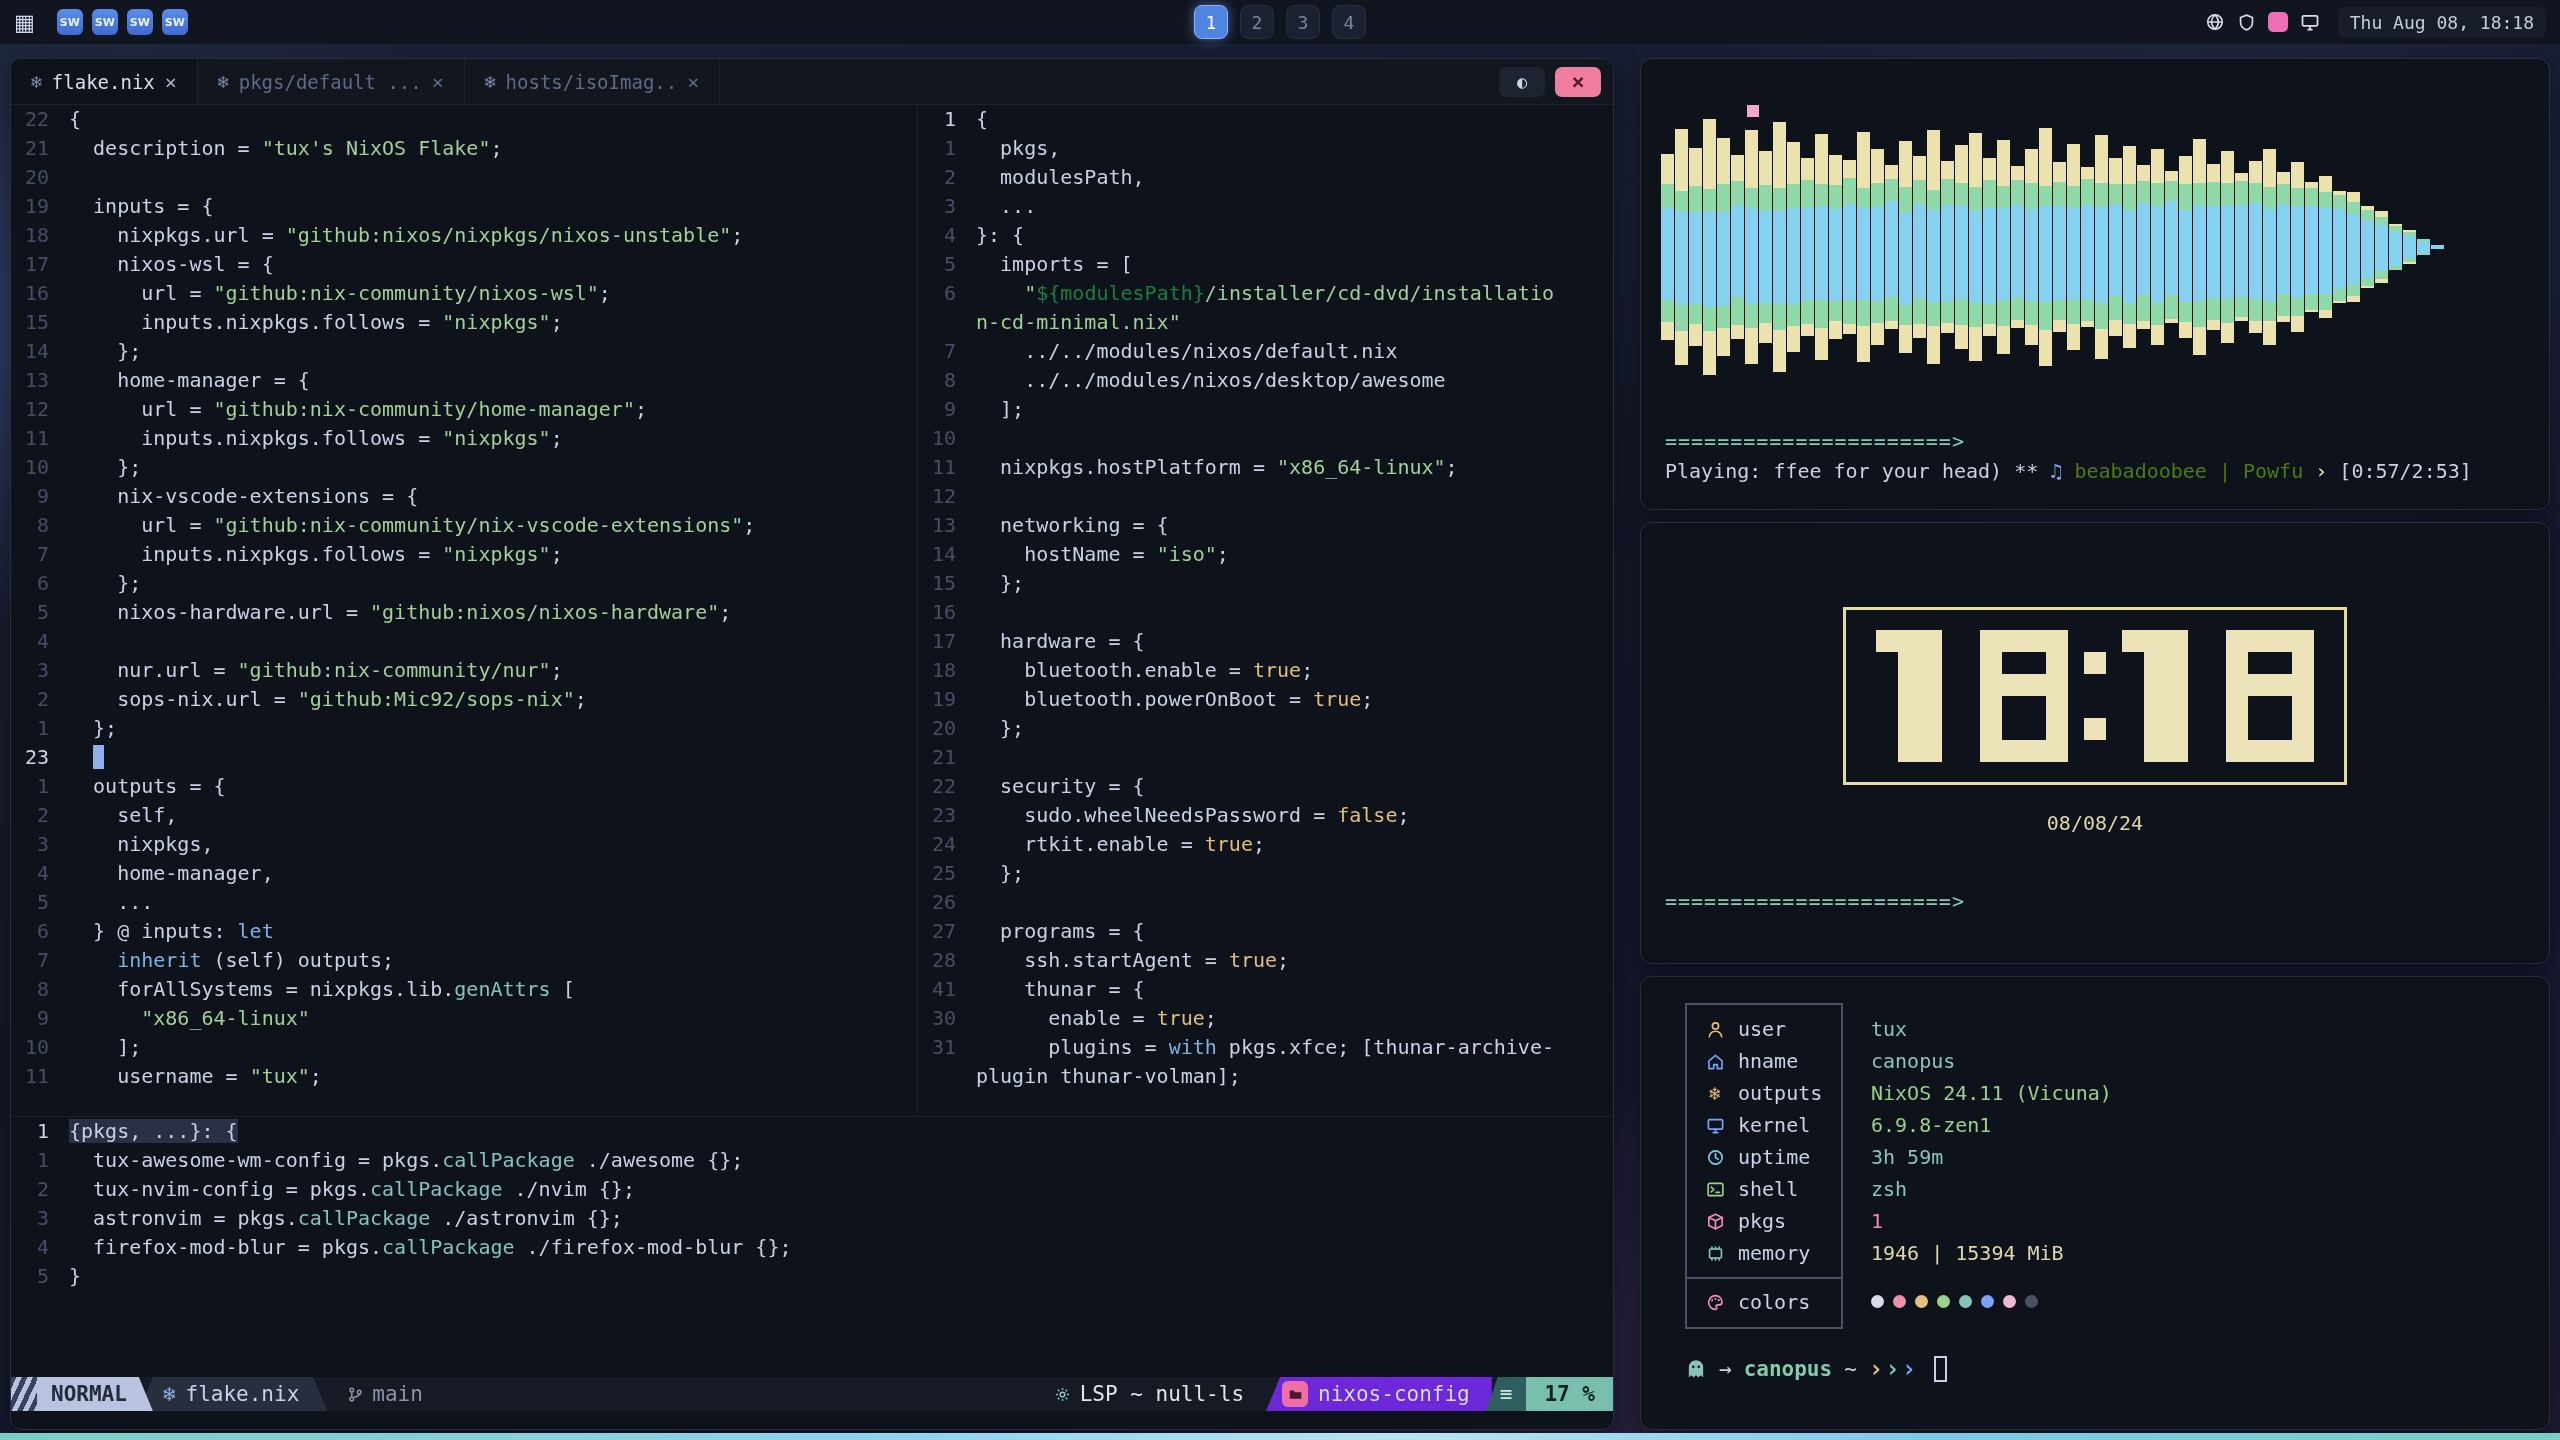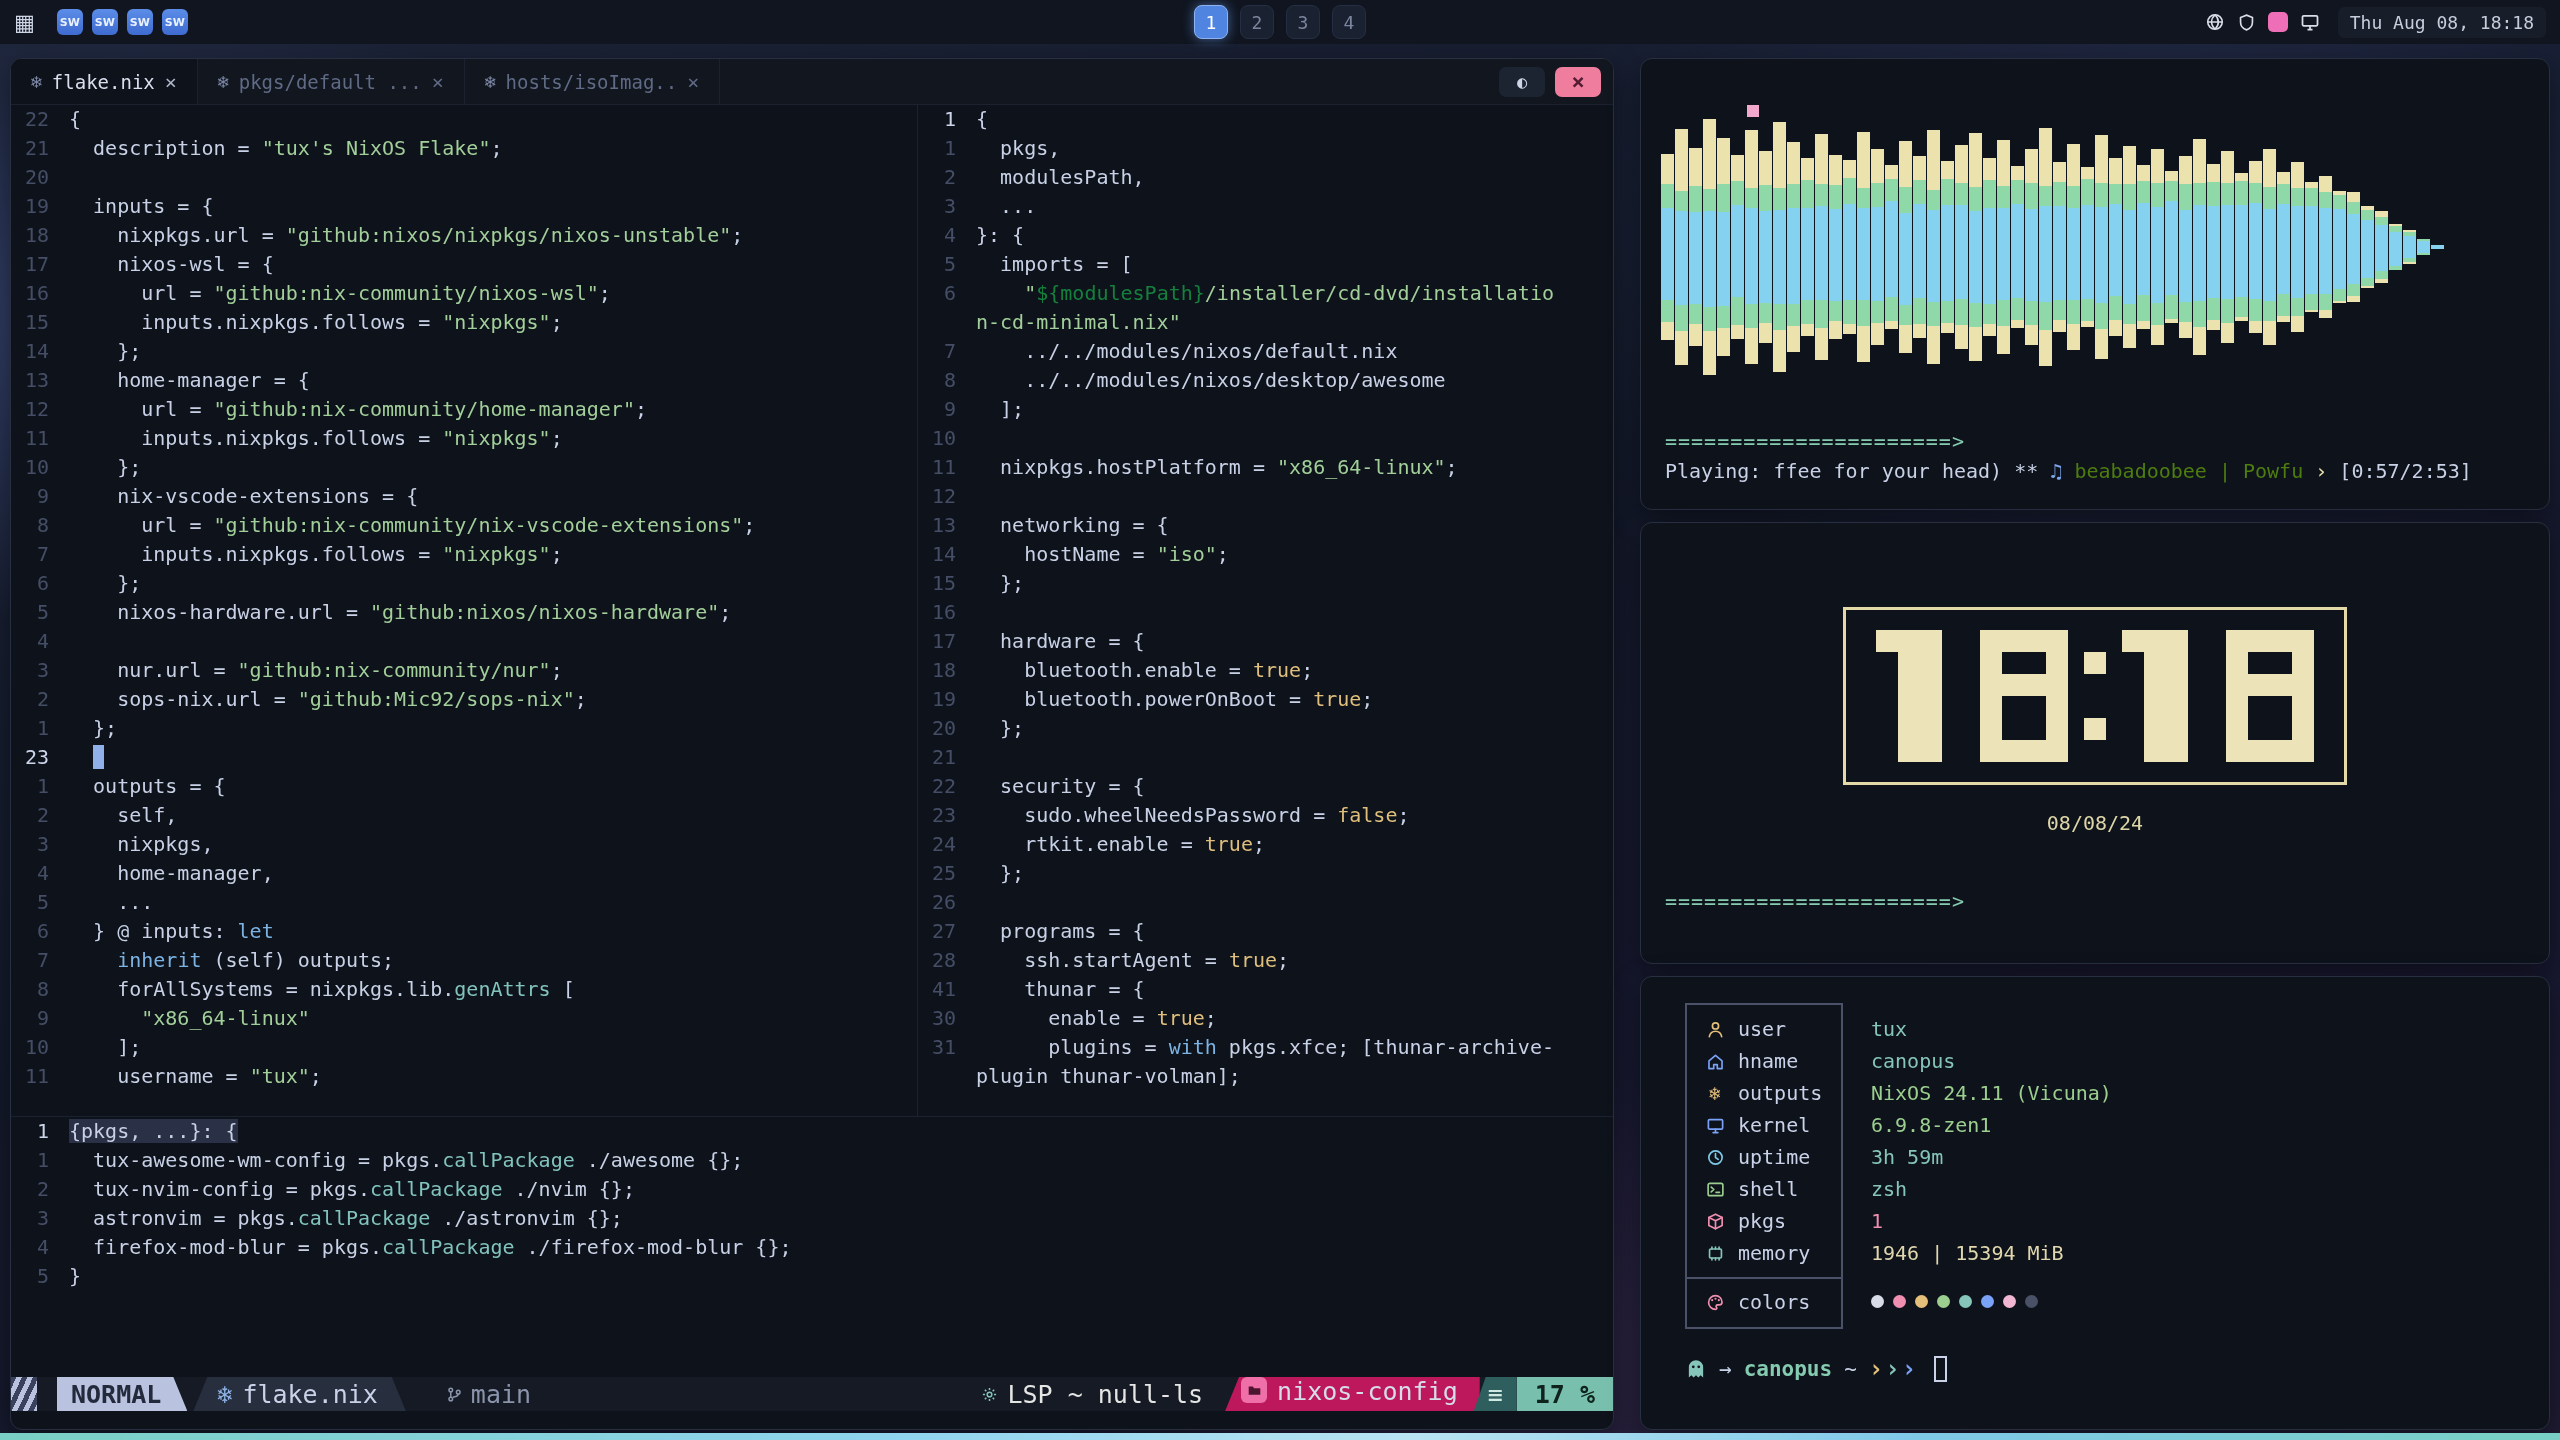--- a/index.html
+++ b/index.html
@@ -59,31 +59,31 @@
   .ln.cur{color:#cdd5ea;}
   .code{color:#c8d1e6;}
   .code .str{color:#a2cf9a;}
   .code .bool{color:#e0bf7d;}
   .code .kw{color:#7cb3e3;}
   .code .fn{color:#82c4bd;}
   .code .interp{color:#15803d;margin-top:8px;}
   .code .hl{background:#2a3147;}
   .cursor{display:inline-block;width:11px;height:24px;background:#8fb0e8;vertical-align:-5px;}
   .statusline{position:absolute;left:0;right:0;top:1318px;height:34px;background:#151a24;
-    display:flex;align-items:center;font-size:25px;gap:20px;}
+    display:flex;align-items:center;font-size:21px;}
   .sl-cap{width:26px;height:100%;background:repeating-linear-gradient(115deg,#39415c 0 5px,#b9c3e0 5px 10px);}
   .sl-mode{background:#b9c3e0;color:#232a3c;font-weight:bold;padding:0 26px 0 14px;height:100%;
     display:flex;align-items:center;clip-path:polygon(0 0,calc(100% - 14px) 0,100% 100%,0 100%);z-index:2;}
   .sl-file{background:#272e3e;color:#c9d2e8;padding:0 28px 0 24px;height:100%;display:flex;align-items:center;gap:10px;
     margin-left:-14px;clip-path:polygon(14px 0,calc(100% - 14px) 0,100% 100%,0 100%);z-index:1;}
   .sl-file .nix{color:#8fb4e8;}
   .sl-branch{margin-left:20px;color:#8a94ab;display:flex;gap:8px;align-items:center;}
   .sl-right{margin-left:auto;display:flex;align-items:center;height:100%;}
   .sl-lsp{color:#e5e5e5;display:flex;gap:9px;align-items:center;margin-right:22px;}
-  .proj-chip{display:flex;align-items:flex-start;gap:10px;background:#be185d;padding:0 22px 0 16px;height:100%;
+  .proj-chip{display:flex;align-items:center;gap:10px;background:#6d28d9;padding:0 22px 0 16px;height:100%;
     clip-path:polygon(14px 0,100% 0,100% 100%,0 100%);color:#d6dcea;}
   .proj-icon{width:26px;height:26px;border-radius:6px;background:#ef6fa8;display:flex;align-items:center;justify-content:center;}
   .pct-ico{background:#2f5e5e;color:#cfe8e2;display:flex;align-items:center;padding:0 14px;height:100%;
     clip-path:polygon(12px 0,100% 0,100% 100%,0 100%);margin-left:-6px;}
   .pct{background:#79bfae;color:#0f231d;font-weight:bold;display:flex;align-items:center;padding:0 18px;height:100%;}
   .cmdline{position:absolute;left:0;right:0;top:1352px;height:20px;}
   
   .viz{height:340px;margin:18px 20px 0;display:flex;align-items:center;gap:1px;position:relative;}
   .vcol{width:13px;flex:none;display:flex;flex-direction:column;}
   .vc{background:#ece2ae;}

